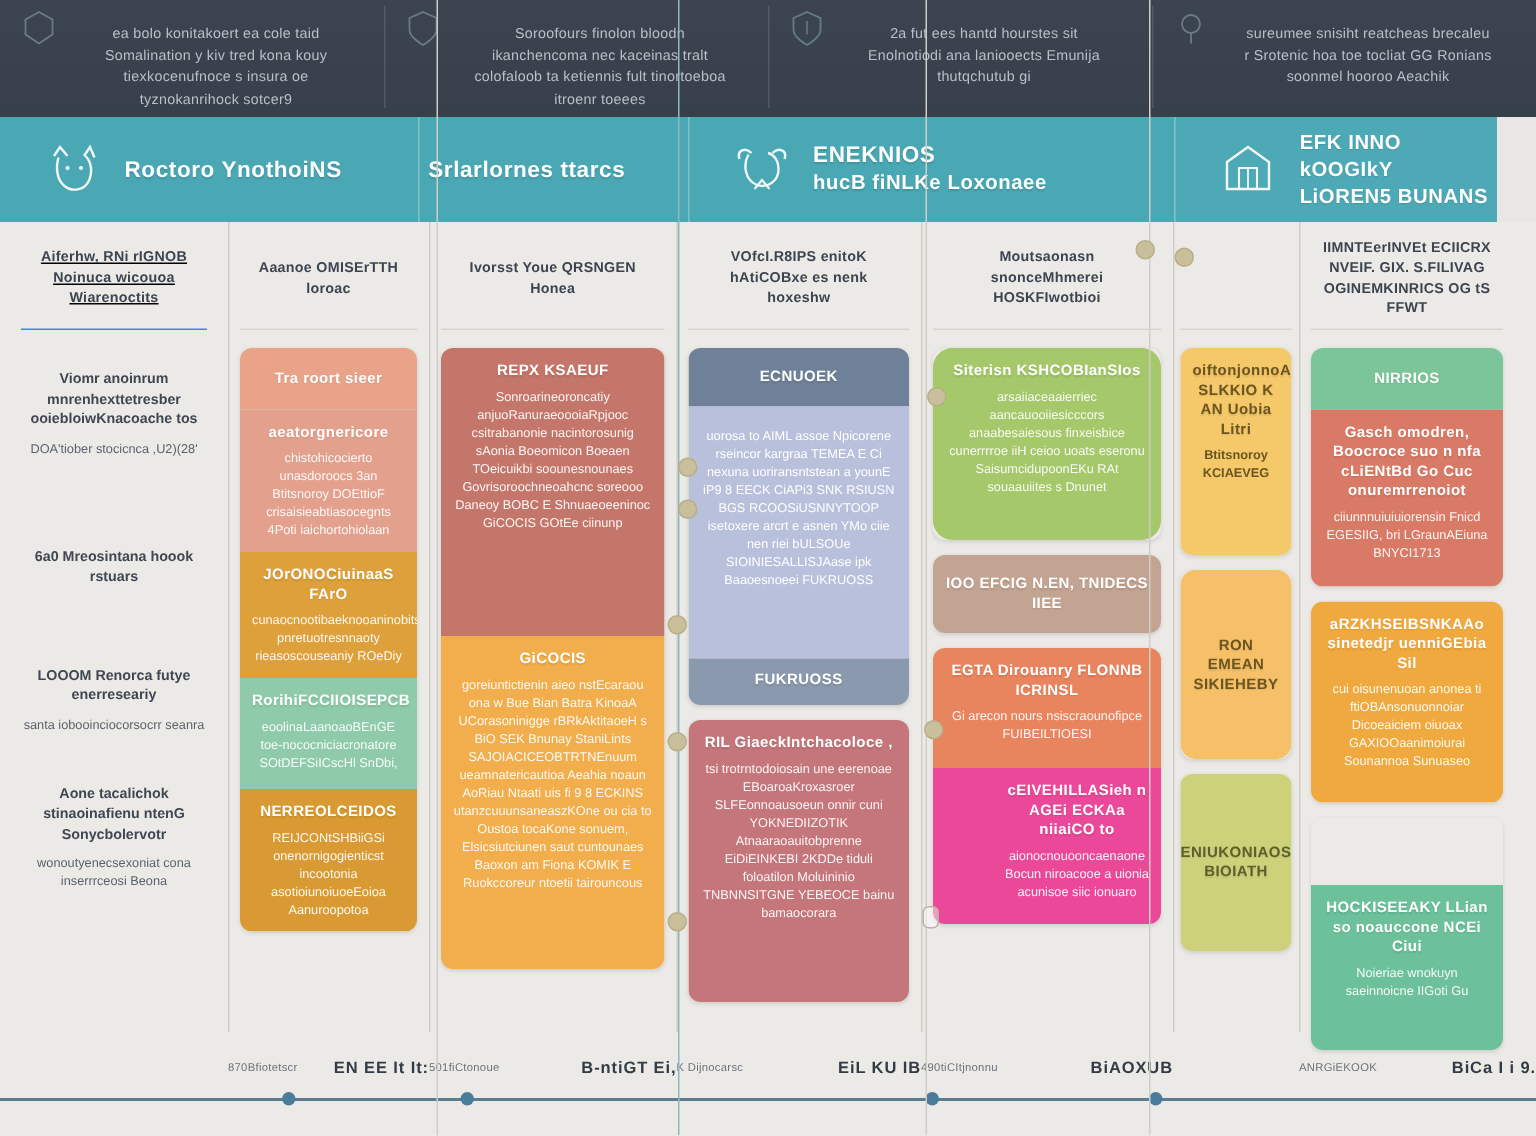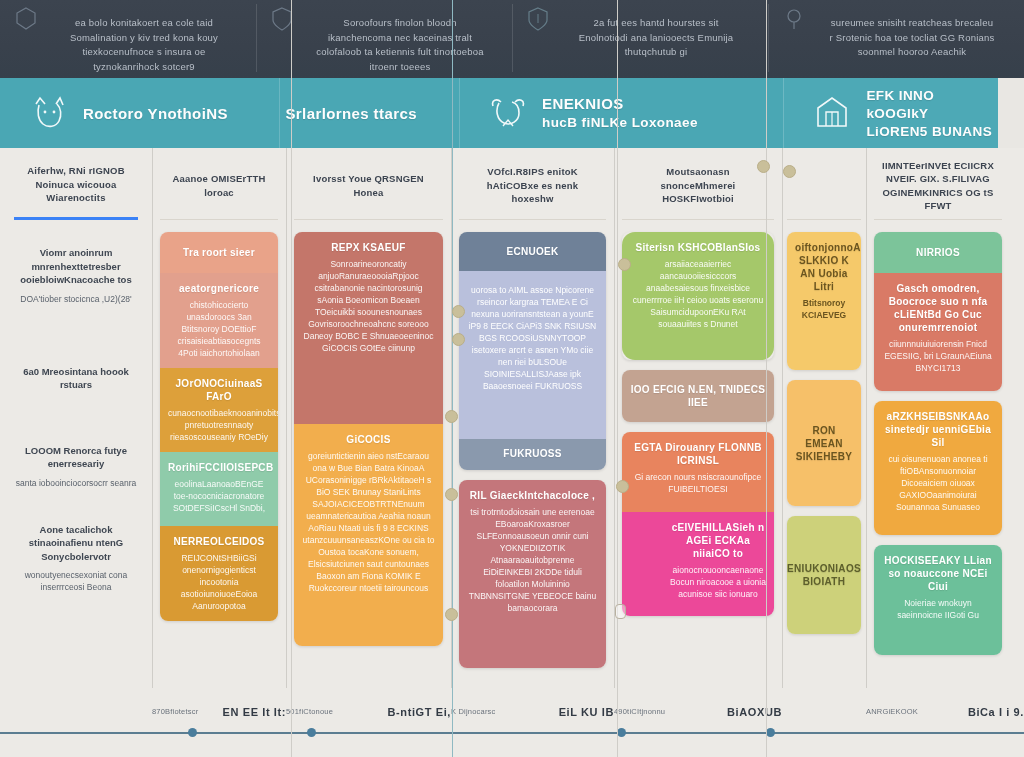--- a/index.html
+++ b/index.html
@@ -79,21 +79,21 @@
   
   .colhead{
     height:72px;display:flex;align-items:center;justify-content:center;
     text-align:center;padding:4px 6px 0;box-sizing:border-box;
     border-bottom:1px solid #d9d5cd;
   }
   .colhead span{
     font-size:9.5px;line-height:13.5px;color:#3c4450;font-weight:600;
     letter-spacing:.2px;filter:blur(.3px);
   }
-  .col.c0 .colhead{border-bottom:3px solid #3b82f6;}
+  .col.c0 .colhead{border-bottom:1px solid #3b82f6;text-decoration:underline;}
   .colbody{padding-top:12px;}
   
   .stack{
     border-radius:8px;overflow:hidden;
     box-shadow:0 1px 3px rgba(0,0,0,.12);
     margin-bottom:10px;
   }
   .band{padding:9px 8px;box-sizing:border-box;}
   .band .bt{
     display:block;font-size:10px;line-height:13px;font-weight:700;
@@ -484,21 +484,21 @@
         <div class="band" style="background:#f5c96a;min-height:138px;">
           <span class="bt" style="color:#6b5520;">oiftonjonnoA
 SLKKIO K AN
 Uobia Litri</span>
           <span class="bb" style="color:#6b5520;font-weight:700;">
 Btitsnoroy
 KCIAEVEG</span>
         </div>
       </div>
       <div class="stack">
-        <div class="band" style="background:#f6c069;min-height:126px;display:flex;align-items:center;justify-content:flex-start;">
+        <div class="band" style="background:#f6c069;min-height:126px;display:flex;align-items:center;justify-content:flex-start;border-radius:10px;">
           <span class="bt" style="color:#6b5520;">RON EMEAN
 SIKIEHEBY</span>
         </div>
       </div>
       <div class="stack">
         <div class="band" style="background:#cdd17a;min-height:118px;display:flex;align-items:center;justify-content:center;">
           <span class="bt" style="color:#5d5f2c;">ENIUKONIAOS
 BIOIATH</span>
         </div>
       </div>
@@ -536,21 +536,21 @@
           <span class="bb">cui oisunenuoan anonea
 
 ti ftiOBAnsonuonnoiar
 Dicoeaiciem oiuoax
 GAXIOOaanimoiurai
 Sounannoa
 Sunuaseo</span>
         </div>
       </div>
       <div class="stack">
-        <div class="band" style="background:#6cc09a;min-height:110px;">
+        <div class="band" style="background:#6cc09a;min-height:110px;margin-top:45px;">
           <span class="bt">HOCKISEEAKY
 LLian so noauccone
 NCEi Ciui</span>
           <span class="bb">Noieriae wnokuyn
 saeinnoicne
 IIGoti Gu</span>
         </div>
       </div>
     </div>
   </div>

